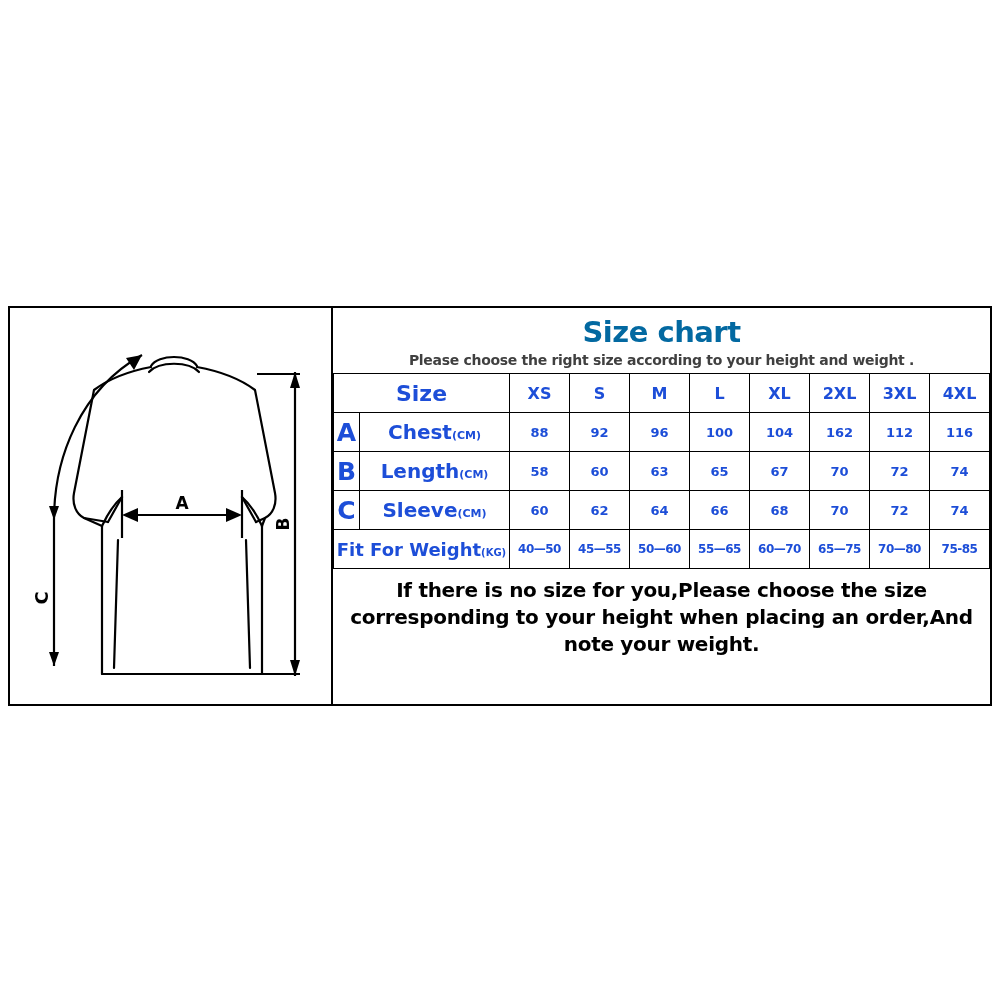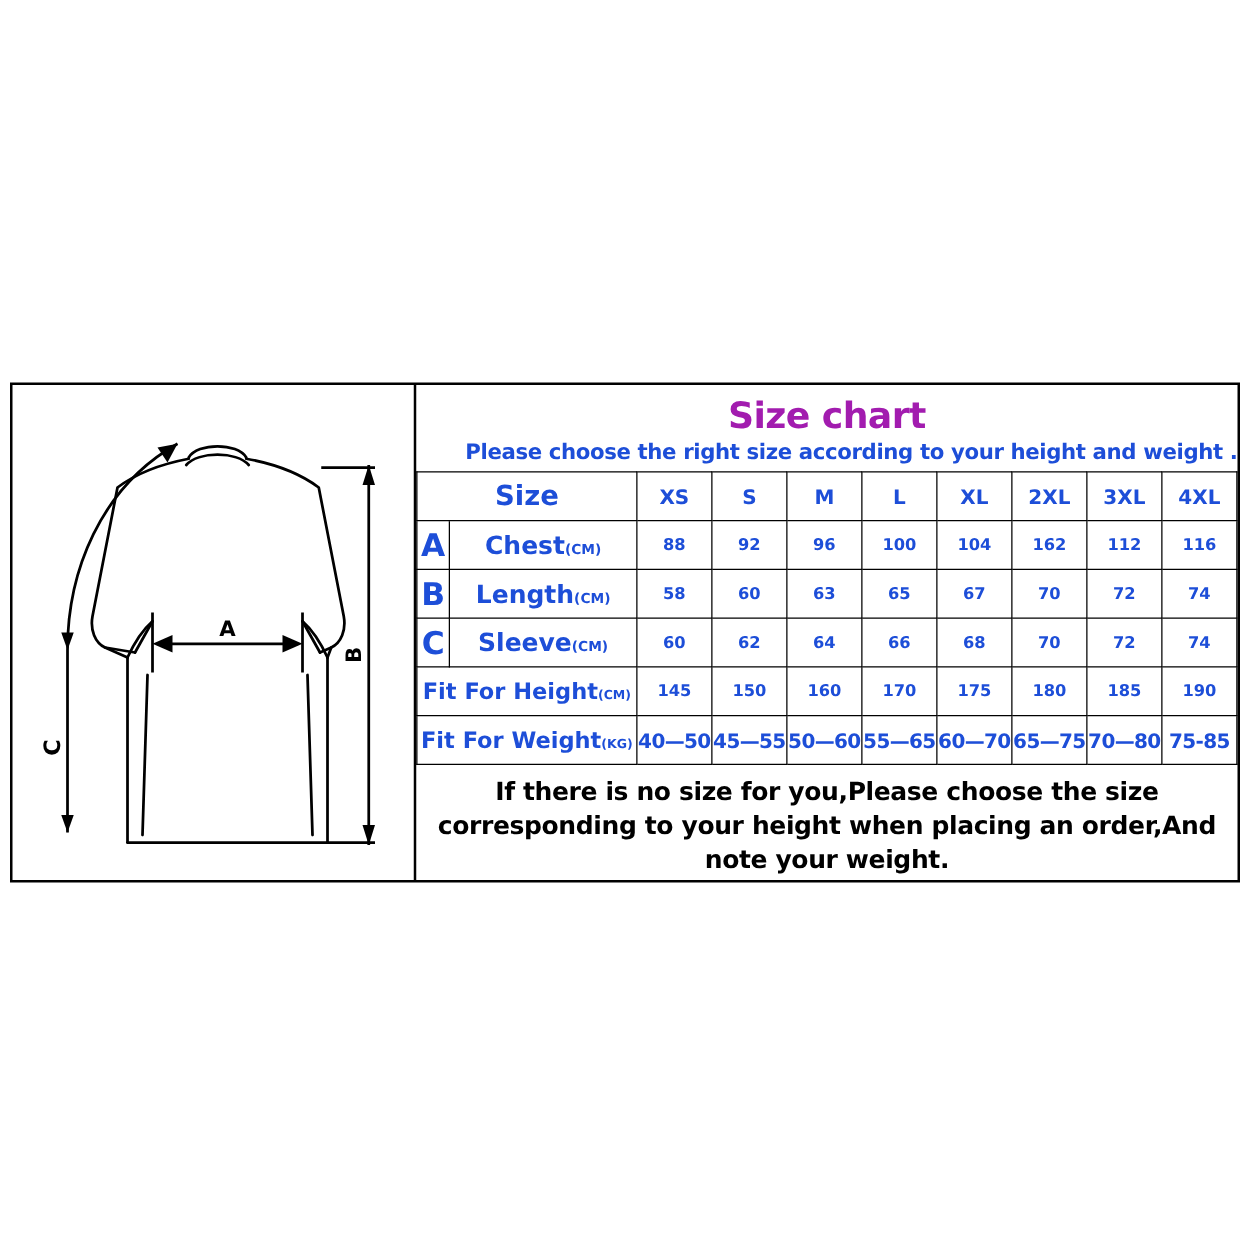--- a/index.html
+++ b/index.html
@@ -48,30 +48,30 @@
     flex-direction: column;
   }
   #chart-title {
     text-align: center;
     font-size: 29px;
     font-weight: bold;
     font-family: "DejaVu Sans", sans-serif;
     letter-spacing: -0.5px;
     padding-top: 7px;
     padding-bottom: 3px;
-    color: #a21caf;
+    color: #0369a1;
   }
   #chart-subtitle {
-    text-align: right;
-    font-size: 17px;
+    text-align: center;
+    font-size: 14px;
     font-weight: bold;
     font-family: "DejaVu Sans", sans-serif;
     letter-spacing: -0.3px;
     padding-bottom: 5px;
-    color: #1d4ed8;
+    color: #404040;
   }
   table.size-table {
     border-collapse: collapse;
     width: 100%;
     table-layout: fixed;
     font-family: "DejaVu Sans", sans-serif;
   }
   table.size-table td, table.size-table th {
     border: 1.6px solid #000;
     text-align: center;
@@ -112,21 +112,21 @@
   .hdr-size {
     font-size: 22px;
   }
   .hdr-col {
     font-size: 16px;
   }
   .val {
     font-size: 13px;
   }
   .val-range {
-    font-size: 16px;
+    font-size: 12px;
     letter-spacing: -0.5px;
   }
   #chart-note {
     font-size: 20px;
     font-weight: bold;
     font-family: "DejaVu Sans", sans-serif;
     text-align: center;
     line-height: 1.35;
     padding: 8px 10px 0 10px;
     letter-spacing: -0.3px;
@@ -274,33 +274,20 @@
           <td class="val">60</td>
           <td class="val">62</td>
           <td class="val">64</td>
           <td class="val">66</td>
           <td class="val">68</td>
           <td class="val">70</td>
           <td class="val">72</td>
           <td class="val">74</td>
         </tr>
 
-        <tr>
-          <td class="row-label-wide" colspan="2">
-            <span>Fit For Height</span><span class="unit">(CM)</span>
-          </td>
-          <td class="val">145</td>
-          <td class="val">150</td>
-          <td class="val">160</td>
-          <td class="val">170</td>
-          <td class="val">175</td>
-          <td class="val">180</td>
-          <td class="val">185</td>
-          <td class="val">190</td>
-        </tr>
 
         <tr>
           <td class="row-label-wide" colspan="2">
             <span>Fit For Weight</span><span class="unit">(KG)</span>
           </td>
           <td class="val-range">40—50</td>
           <td class="val-range">45—55</td>
           <td class="val-range">50—60</td>
           <td class="val-range">55—65</td>
           <td class="val-range">60—70</td>

